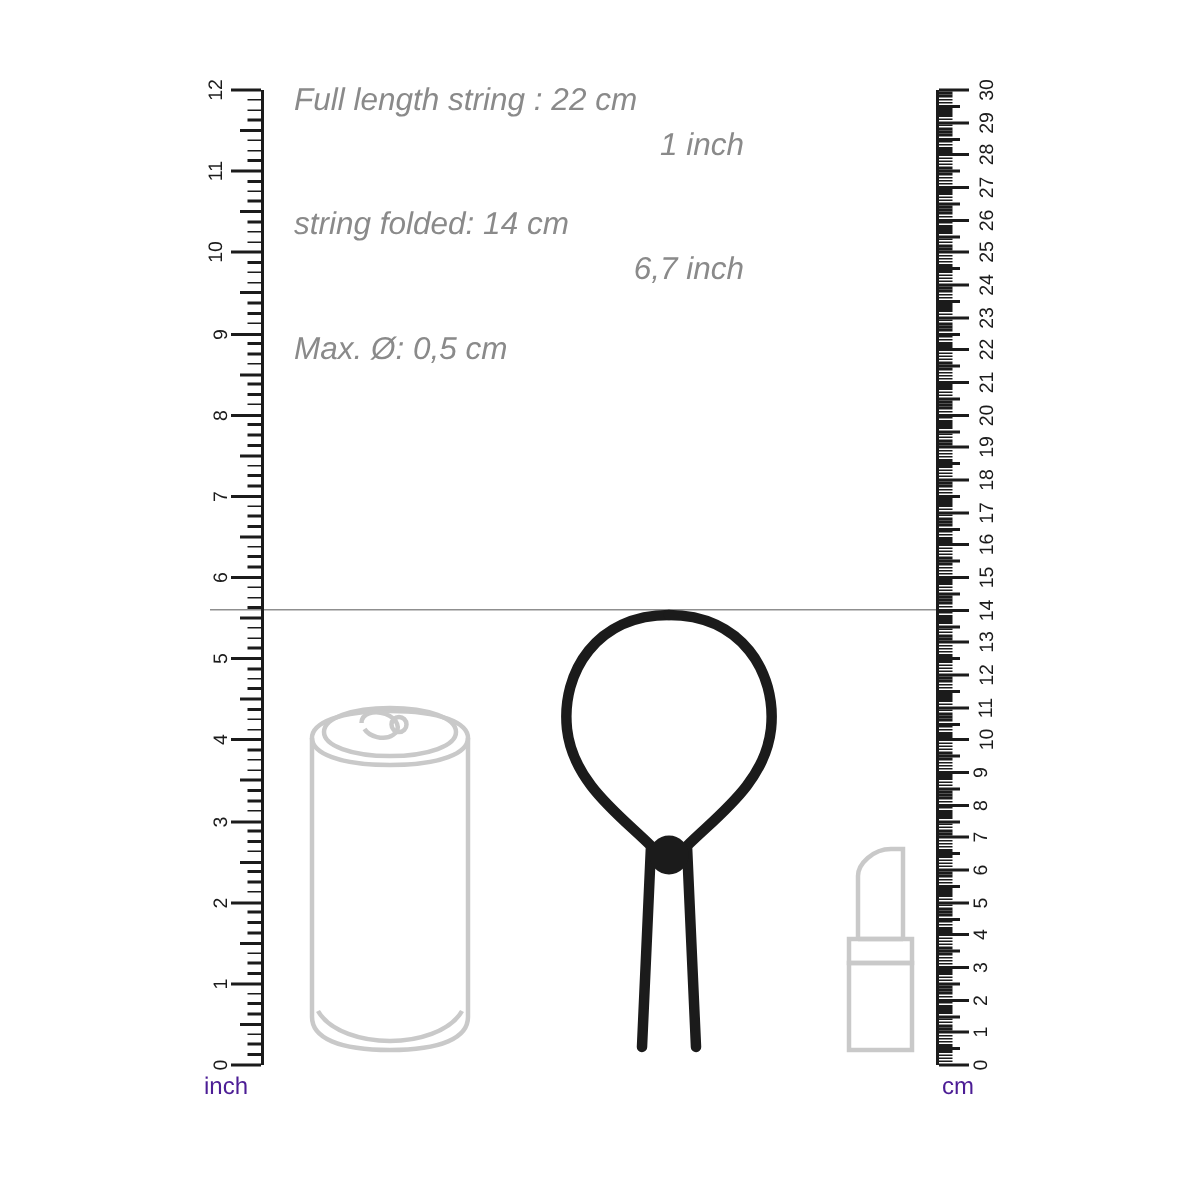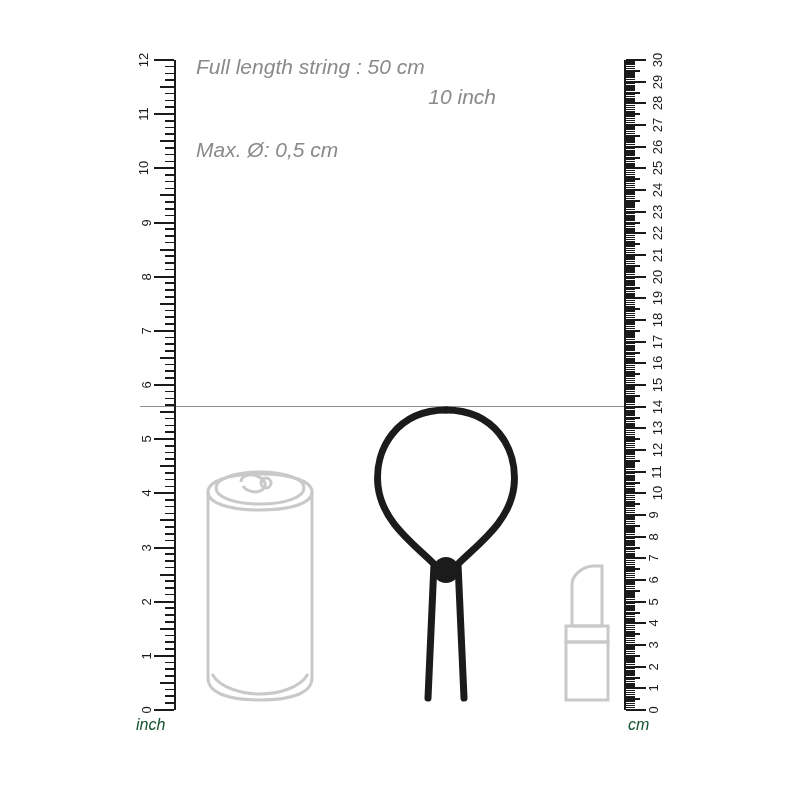--- a/index.html
+++ b/index.html
@@ -65,22 +65,21 @@
     transform: translateY(-50%) rotate(-90deg);
   }
   .ruler.right .tick-label {
     left: 26px;
     transform: translateY(-50%) rotate(-90deg);
   }
 
   .unit-label {
     position: absolute;
     font-size: 16px;
-    font-style: italic;
-    color: #14532d;
+    color: #4c1d95;
   }
   .unit-left  { left: 136px; top: 716px; }
   .unit-right { left: 628px; top: 716px; }
 
   
   .specs {
     position: absolute;
     left: 196px;
     top: 52px;
     width: 330px;
@@ -134,22 +133,26 @@
     pointer-events: none;
   }
 </style>
 </head>
 <body>
 
 <div id="stage">
 
   <div class="specs">
     <div class="spec-block">
-      <div class="spec-line-1">Full length string : 50 cm</div>
-      <div class="spec-line-2">10 inch</div>
+      <div class="spec-line-1">Full length string : 22 cm</div>
+      <div class="spec-line-2">1 inch</div>
+    </div>
+    <div class="spec-block">
+      <div class="spec-line-1">string folded: 14 cm</div>
+      <div class="spec-line-2">6,7 inch</div>
     </div>
     <div class="spec-block">
       <div class="spec-line-1">Max. Ø: 0,5 cm</div>
     </div>
   </div>
 
   <div class="ref-line"></div>
 
   <div class="ruler left" id="ruler-left">
     <div class="ruler-axis"></div>

